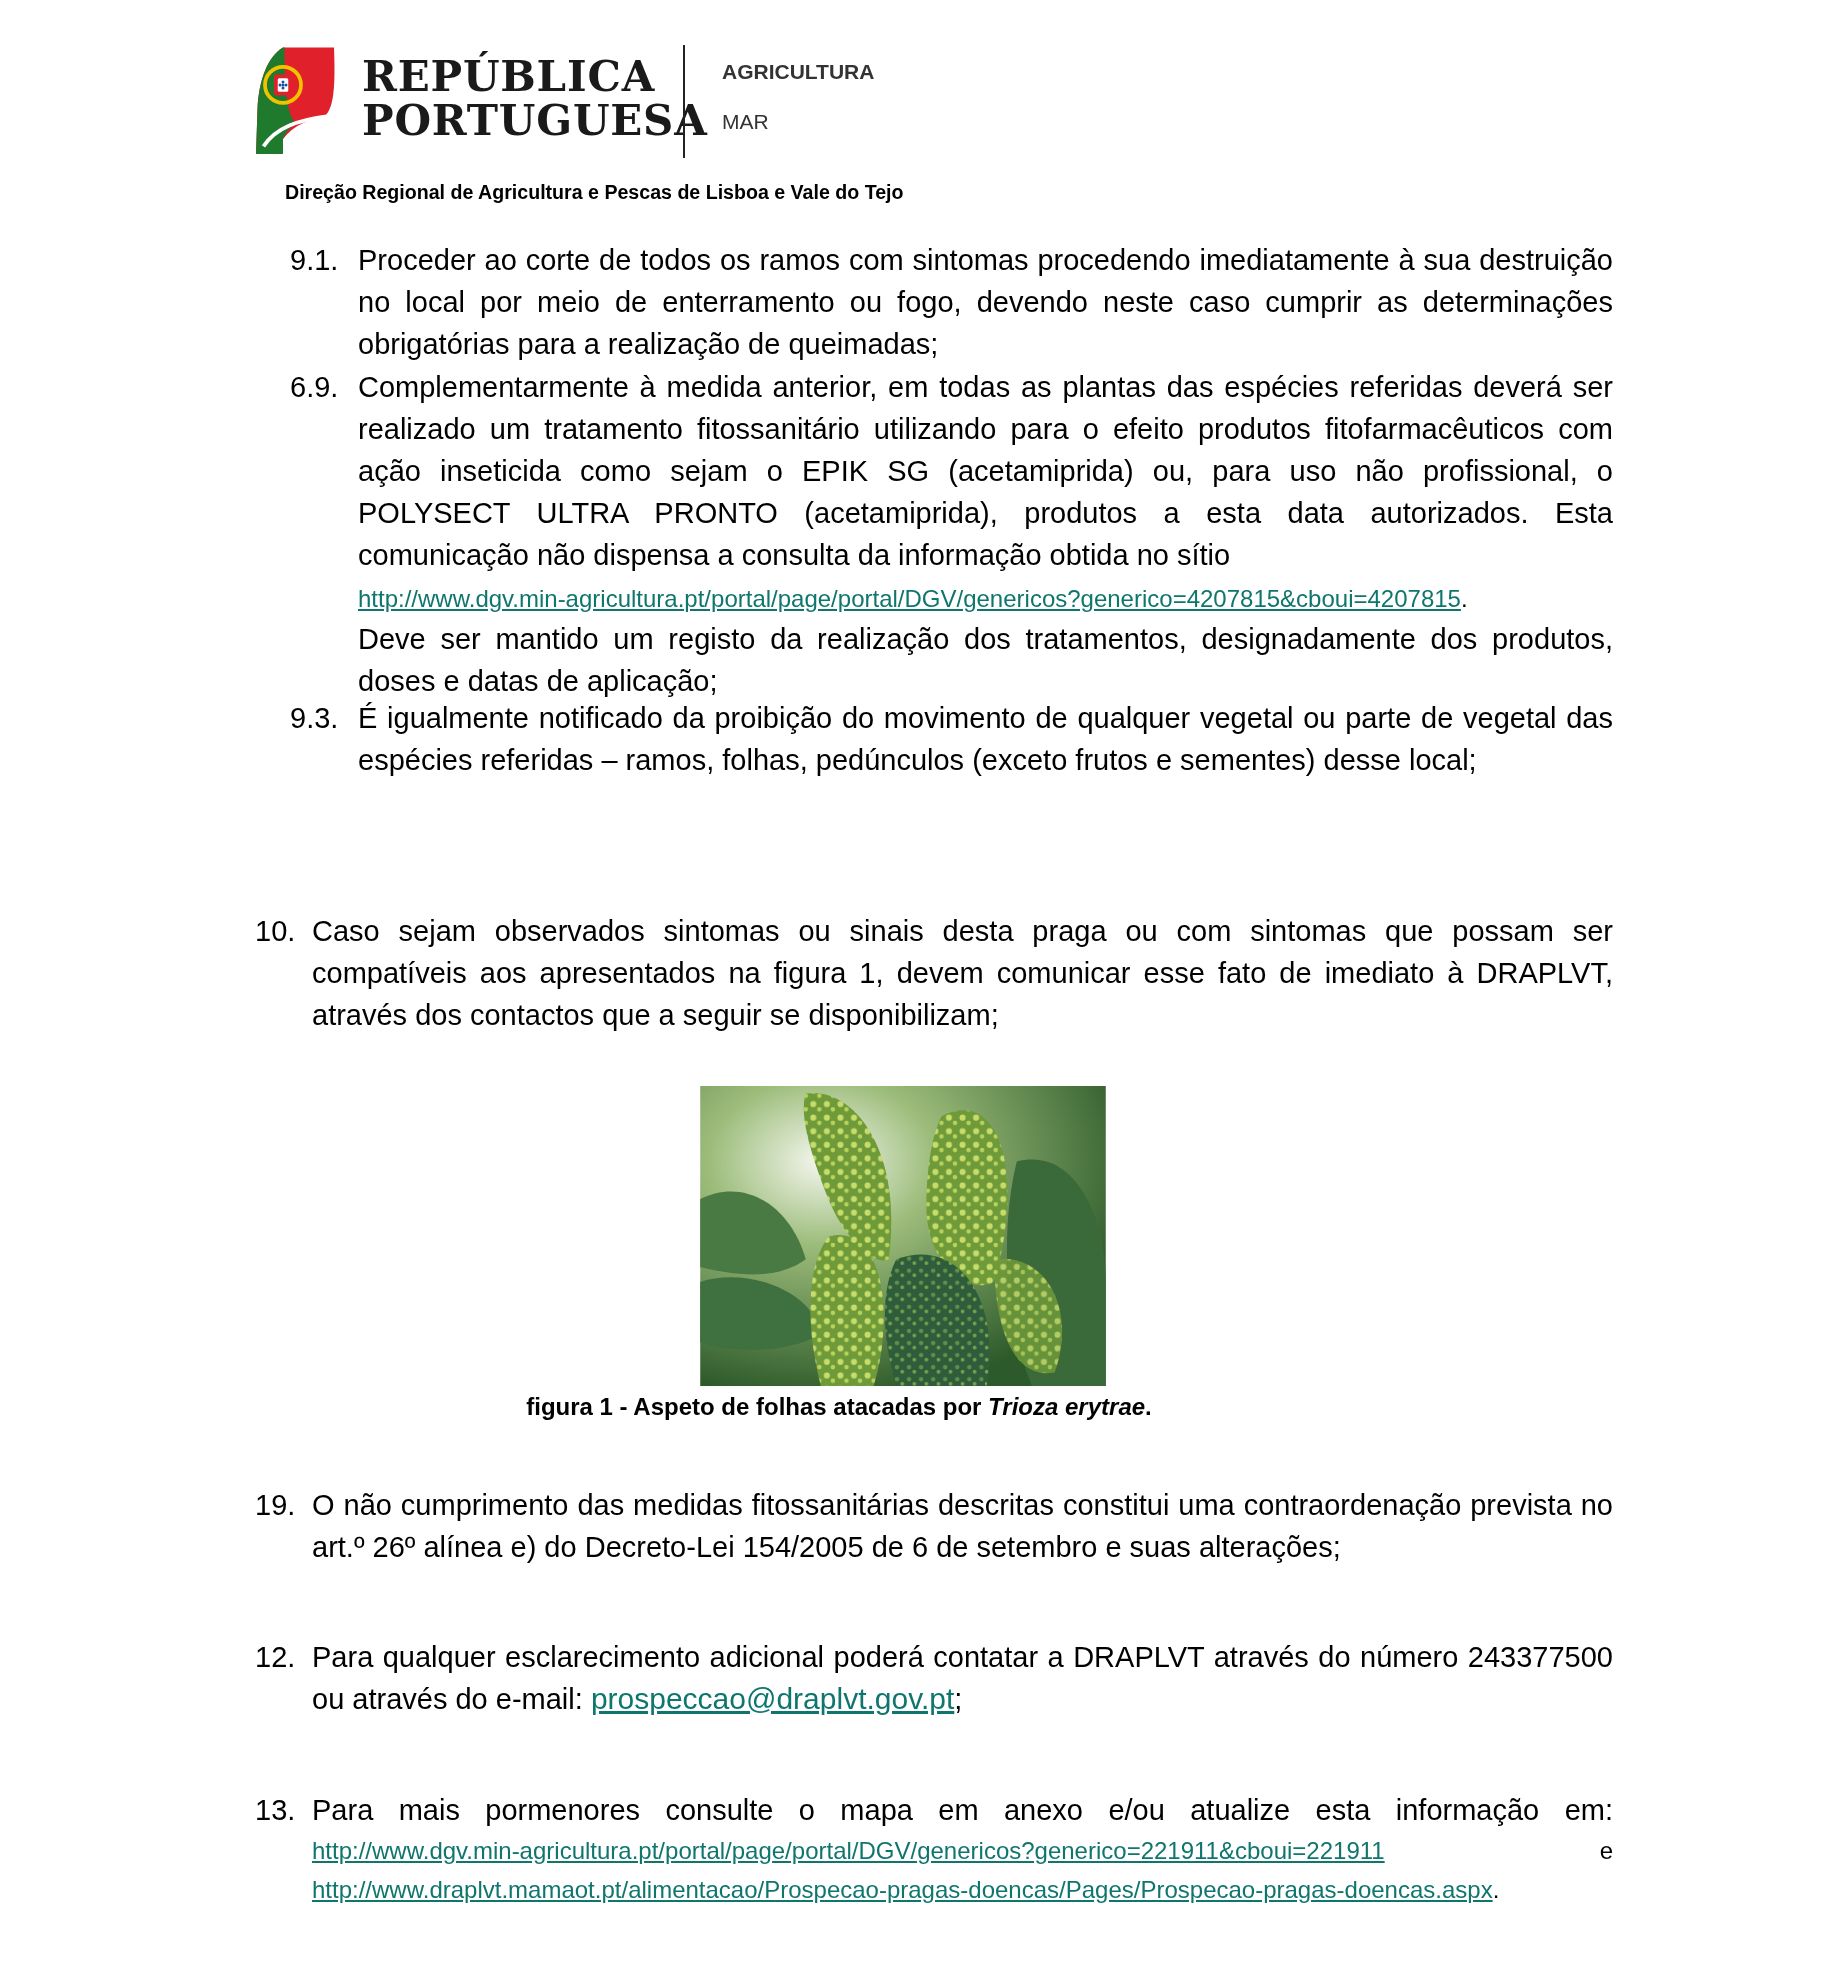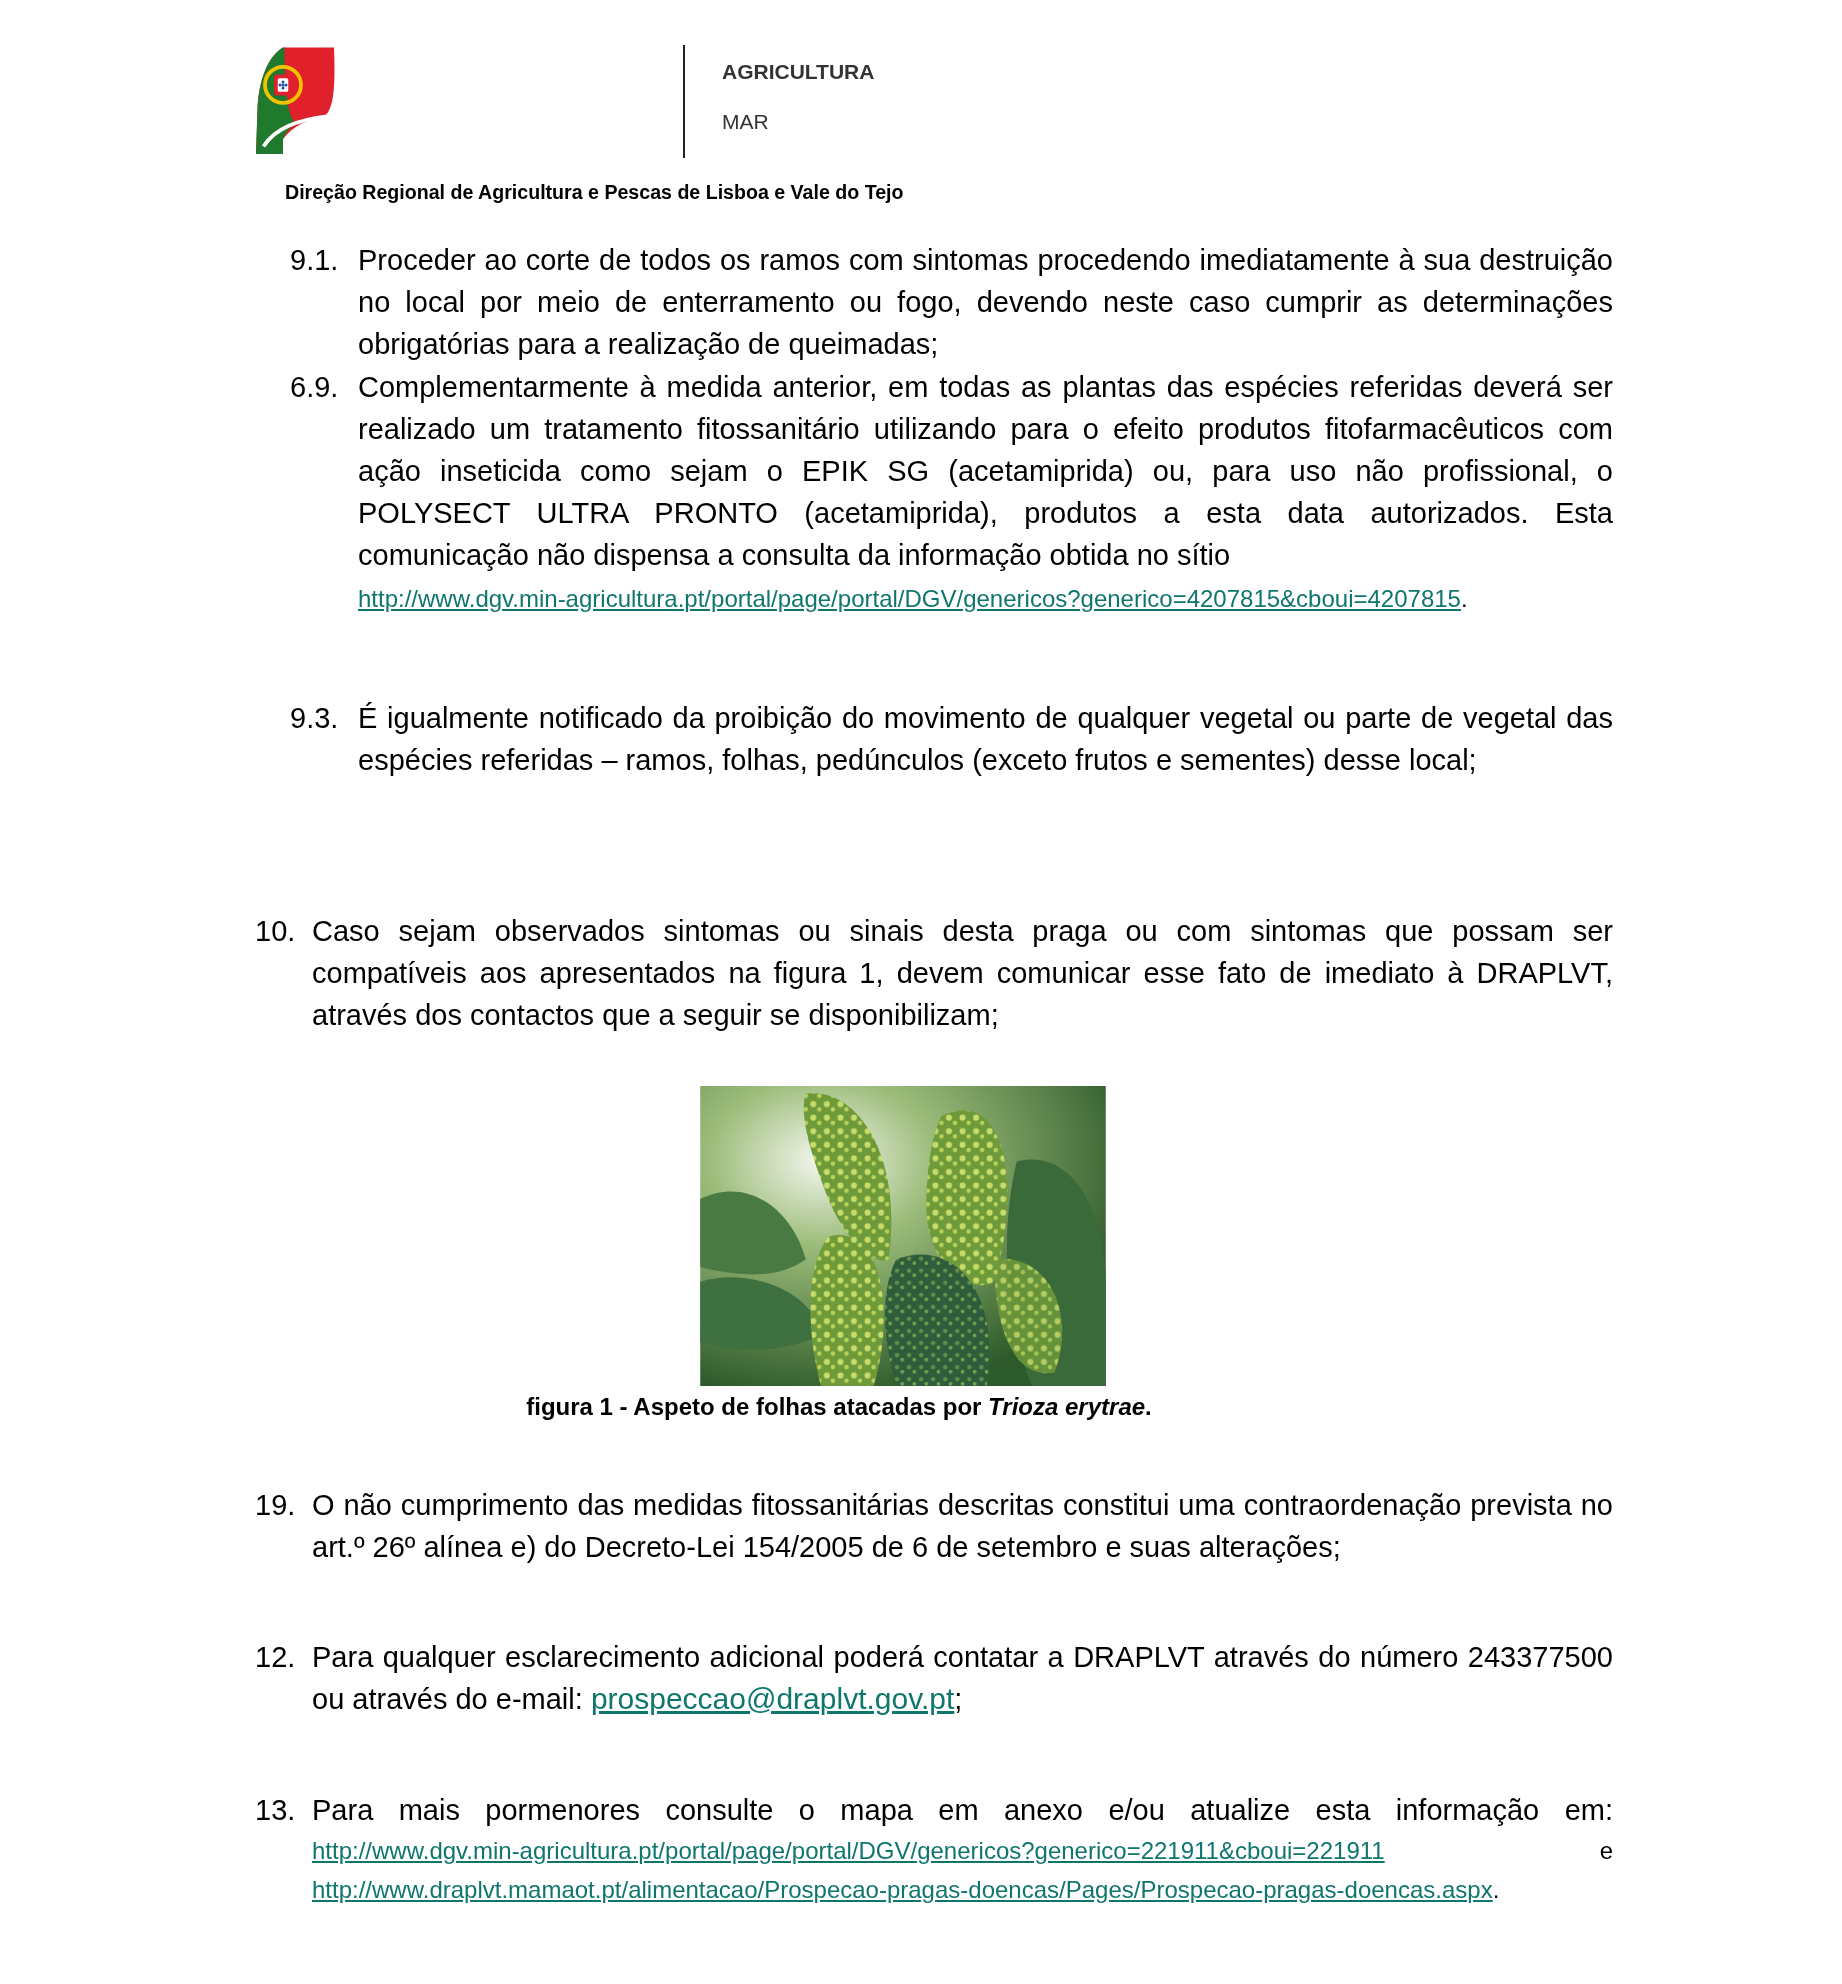--- a/index.html
+++ b/index.html
@@ -39,39 +39,44 @@
     <path d="M14 140 C30 115 60 105 98 100" stroke="#ffffff" stroke-width="5" fill="none"></path>
     <circle cx="40" cy="58" r="24" fill="none" stroke="#f2c200" stroke-width="5"></circle>
     <rect x="28" y="44" width="24" height="28" rx="3" fill="#e0202b"></rect>
     <rect x="33" y="49" width="14" height="18" rx="2" fill="#ffffff"></rect>
     <circle cx="40" cy="54" r="2" fill="#1b4fa0"></circle>
       <circle cx="36" cy="58" r="2" fill="#1b4fa0"></circle>
     <circle cx="44" cy="58" r="2" fill="#1b4fa0"></circle>
       <circle cx="40" cy="58" r="2" fill="#1b4fa0"></circle>
     <circle cx="40" cy="62" r="2" fill="#1b4fa0"></circle>
   </svg>
+  <div class="rp-title">
+    <div>REPÚBLICA</div>
+    <div>PORTUGUESA</div>
+  </div>
   <div class="divider"></div>
   <div class="min-1">AGRICULTURA</div>
   <div class="min-2">MAR</div>
 </div>
 <div class="subtitle">Direção Regional de Agricultura e Pescas de Lisboa e Vale do Tejo</div>
 
 <div class="block sub" style="top:239px;">
   <div class="item">
     <span class="num">9.1.</span>
     <div class="txt just">Proceder ao corte de todos os ramos com sintomas procedendo imediatamente à sua destruição no local por meio de enterramento ou fogo, devendo neste caso cumprir as determinações obrigatórias para a realização de queimadas;</div>
   </div>
 </div>
 
 <div class="block sub" style="top:366px;">
   <div class="item">
     <span class="num">6.9.</span>
     <div class="txt just">
       <span>Complementarmente à medida anterior, em todas as plantas das espécies referidas deverá ser realizado um tratamento fitossanitário utilizando para o efeito produtos fitofarmacêuticos com ação inseticida como sejam o EPIK SG (acetamiprida) ou, para uso não profissional, o POLYSECT ULTRA PRONTO (acetamiprida), produtos a esta data autorizados. Esta comunicação não dispensa a consulta da informação obtida no sítio</span><br>
       <span class="small-link" style="line-height:38px;"><a class="link" href="#">http://www.dgv.min-agricultura.pt/portal/page/portal/DGV/genericos?generico=4207815&amp;cboui=4207815</a><span>.</span></span><br>
+      <span>Deve ser mantido um registo da realização dos tratamentos, designadamente dos produtos, doses e datas de aplicação;</span>
     </div>
   </div>
 </div>
 
 <div class="block sub" style="top:697px;">
   <div class="item">
     <span class="num">9.3.</span>
     <div class="txt just">É igualmente notificado da proibição do movimento de qualquer vegetal ou parte de vegetal das espécies referidas – ramos, folhas, pedúnculos (exceto frutos e sementes) desse local;</div>
   </div>
 </div>

